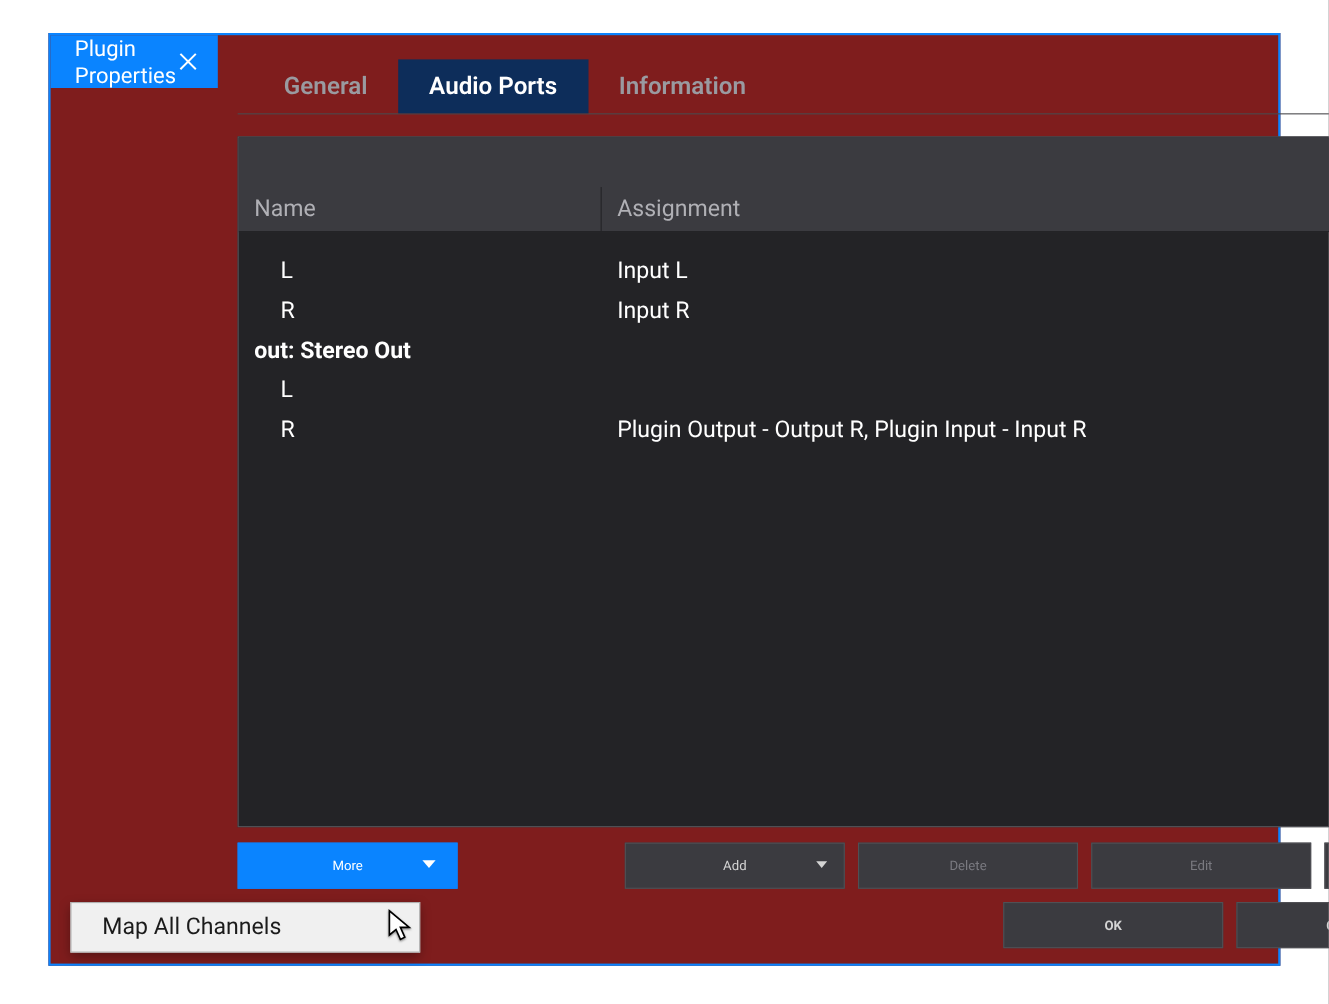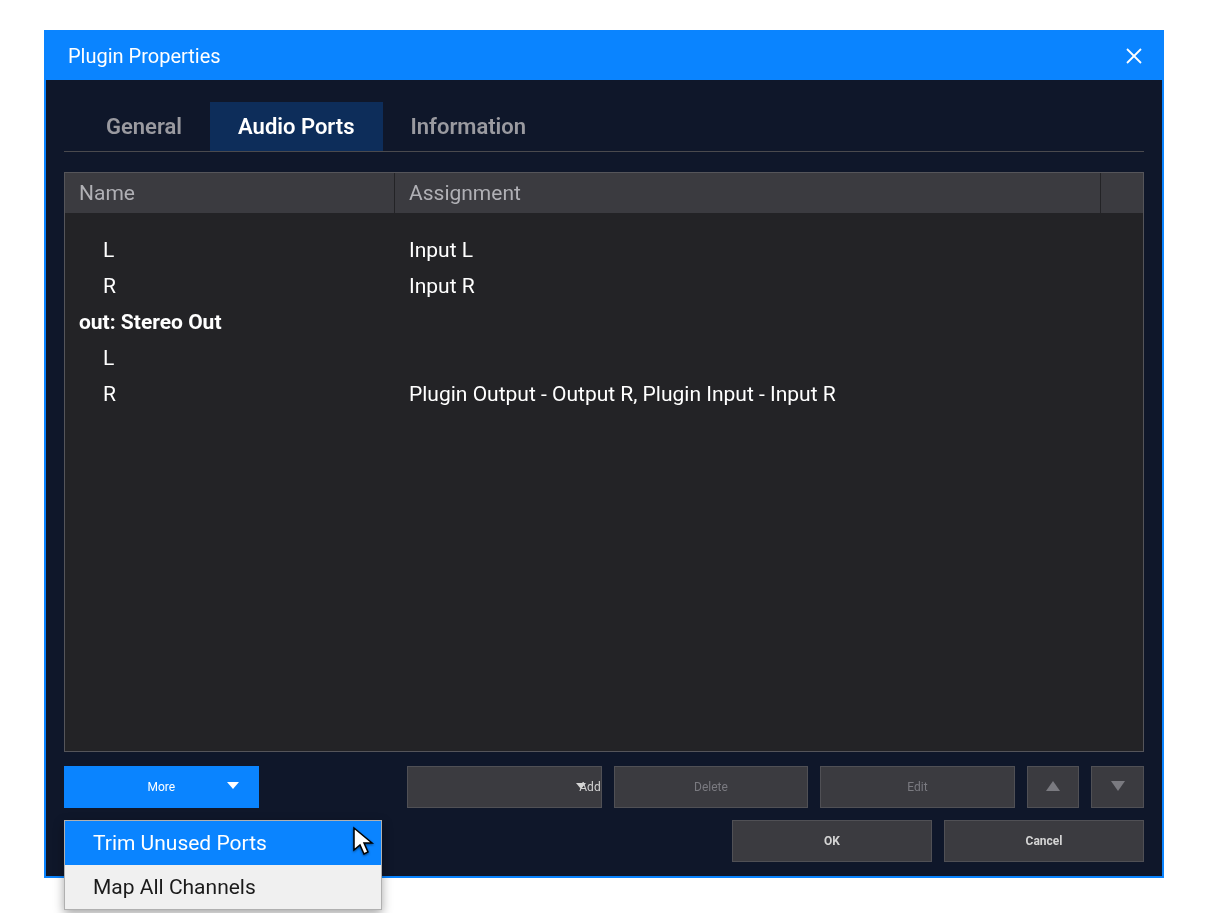--- a/index.html
+++ b/index.html
@@ -9,24 +9,24 @@
     width: 1208px;
     height: 913px;
     position: relative;
   }
   .window {
     position: absolute;
     left: 44px;
     top: 30px;
     width: 1120px;
     height: 848px;
-    background: #0f172a;
+    background: #7f1d1d;
     border: 2px solid #0a84ff;
     display: flex;
-    flex-direction: column;
+    flex-direction: row;
   }
   .titlebar {
     height: 48px;
     background: #0a84ff;
     display: flex;
     align-items: center;
     justify-content: space-between;
     padding: 0 18px 0 22px;
     color: #ffffff;
     font-size: 20px;
@@ -76,20 +76,21 @@
   .thead {
     display: flex;
     background: #3b3b40;
     border-bottom: 1px solid #232326;
   }
   .th {
     padding: 8px 14px;
     font-size: 21px;
     color: #b0b0b5;
     border-right: 1px solid #232326;
+    margin-top: 45px;
   }
   .th.name-col { width: 330px; }
   .th.assign-col { flex: 1; }
   .th.spacer-col { width: 42px; border-right: none; }
   .tbody {
     flex: 1;
     padding: 6px 0;
   }
   .trow {
     display: flex;
@@ -126,21 +127,21 @@
   .btn-more {
     width: 200px;
     background: #0a84ff;
     border-color: #0a84ff;
     color: #ffffff;
   }
   .btn-more .chev {
     position: absolute;
     right: 18px;
   }
-  .btn-add { width: 200px; justify-content: flex-end; }
+  .btn-add { width: 200px; }
   .btn-add .chev {
     position: absolute;
     right: 14px;
   }
   .btn-edit { width: 200px; }
   .btn-delete { width: 200px; }
   .btn-arrow { width: 54px; }
   .spacer-flex { width: 128px; }
   .ok-cancel-row {
     display: flex;
@@ -280,21 +281,20 @@
         <span>OK</span>
       </div>
       <div class="btn btn-cancel">
         <span>Cancel</span>
       </div>
     </div>
   </div>
 </div>
 
 <div class="dropdown">
-  <div class="menu-item hover">Trim Unused Ports</div>
   <div class="menu-item">Map All Channels</div>
 </div>
 
 <div class="cursor">
   <svg width="26" height="30" viewBox="0 0 26 30">
     <path d="M2 2 L2 24 L8 19 L12 28 L16 26 L12 17 L20 17 Z" fill="#ffffff" stroke="#000000" stroke-width="1.5"></path>
   </svg>
 </div>
 
 </body></html>

